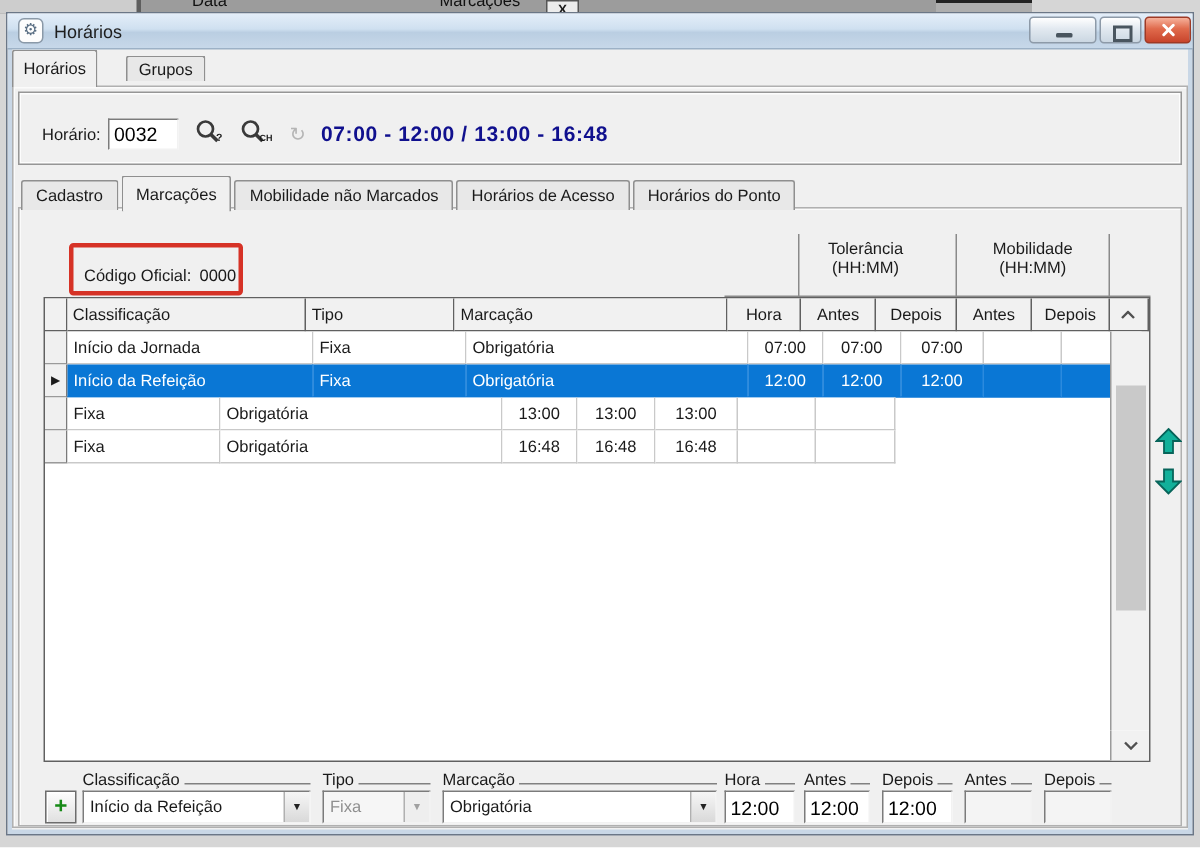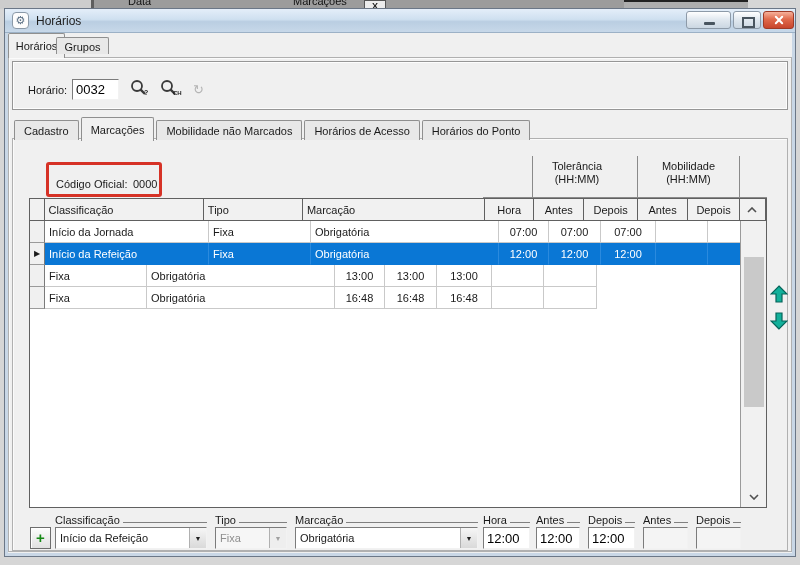--- a/index.html
+++ b/index.html
@@ -2,21 +2,21 @@
 <html><head>
 <meta charset="utf-8">
 <style>
   html,body{margin:0;padding:0;width:800px;height:565px;overflow:hidden;
     font-family:"Liberation Sans", sans-serif;-webkit-font-smoothing:antialiased;}
   #canvas{position:relative;width:800px;height:565px;background:#d6d6d6;overflow:hidden;
     font-size:11px;color:#1a1a1a;}
   .abs{position:absolute;box-sizing:border-box;}
 
   
-  .bgstrip{left:0;top:0;width:748px;height:9px;background:#9c9c9c;overflow:hidden;}
+  .bgstrip{left:0;top:0;width:688px;height:9px;background:#9c9c9c;overflow:hidden;}
   .bgseg-left{left:0;top:0;width:94px;height:9px;background:#cdcdcd;border-right:3px solid #5e5e5e;}
   .bgseg-right{left:624px;top:0;width:176px;height:9px;background:#aeaeae;border-top:2px solid #222;}
   .bgtxt{top:-5px;font-size:11px;color:#111;white-space:nowrap;}
   .bgx{left:364px;top:0;width:22px;height:9px;background:#ececec;border:1px solid #555;
     font-size:9px;text-align:center;line-height:11px;font-weight:bold;overflow:hidden;}
 
   
   .win{left:4px;top:8px;width:792px;height:549px;background:#f0f0f0;
     border:1px solid #6b7787;box-shadow:inset 0 0 0 3px #c9d7e6;}
   .titlebar{left:5px;top:9px;width:790px;height:24px;
@@ -126,21 +126,21 @@
     <div class="abs capbtn" style="left:728px;width:28px;">
       <span class="sq"></span>
     </div>
     <div class="abs closebtn" style="left:758px;width:31px;">
       <span class="xbar a"></span>
       <span class="xbar b"></span>
     </div>
   </div>
 
   <div class="abs tab" style="left:8px;top:33px;width:57px;height:25px;line-height:24px;z-index:2;">Horários</div>
-  <div class="abs tab inactive" style="left:56px;top:37px;width:53px;height:17px;line-height:19px;z-index:2;">Grupos</div>
+  <div class="abs tab inactive" style="left:84px;top:37px;width:53px;height:17px;line-height:19px;z-index:2;">Grupos</div>
 
   <div class="abs tabpage" style="left:8px;top:57px;width:784px;height:495px;"></div>
 
   <div class="abs etched" style="left:12px;top:61px;width:776px;height:49px;background:#f0f0f0;"></div>
   <span class="abs" style="left:28px;top:84px;">Horário:</span>
   <input class="abs sunken field" style="left: 72px; top: 79px; width: 47px; height: 21px;" readonly="" value="0032">
   <div class="abs toolicon" style="left:128px;top:79px;">
     <svg width="24" height="20" viewBox="0 0 24 20">
       <circle cx="9" cy="7" r="5" fill="none" stroke="#3a3a3a" stroke-width="1.8"></circle>
       <line x1="12.6" y1="10.6" x2="17" y2="15" stroke="#3a3a3a" stroke-width="2.4"></line>
@@ -148,20 +148,21 @@
     <span class="abs" style="left:16px;top:10px;font-size:7px;font-weight:bold;">?</span>
   </div>
   <div class="abs toolicon" style="left:158px;top:79px;">
     <svg width="24" height="20" viewBox="0 0 24 20">
       <circle cx="9" cy="7" r="5" fill="none" stroke="#3a3a3a" stroke-width="1.8"></circle>
       <line x1="12.6" y1="10.6" x2="17" y2="15" stroke="#3a3a3a" stroke-width="2.4"></line>
     </svg>
     <span class="abs" style="left:15px;top:11px;font-size:6px;font-weight:bold;">CH</span>
   </div>
   <span class="abs refresh" style="left:193px;top:82px;">↻</span>
+  <span class="abs summary" style="left:214px;top:81px;">07:00 - 12:00 / 13:00 - 16:48</span>
 
   <div class="abs ctabs">
     <div class="ctab">Cadastro</div>
     <div class="ctab active">Marcações</div>
     <div class="ctab">Mobilidade não Marcados</div>
     <div class="ctab">Horários de Acesso</div>
     <div class="ctab">Horários do Ponto</div>
   </div>
 
   <div class="abs tabpage" style="left:12px;top:138px;width:776px;height:413px;"></div>

